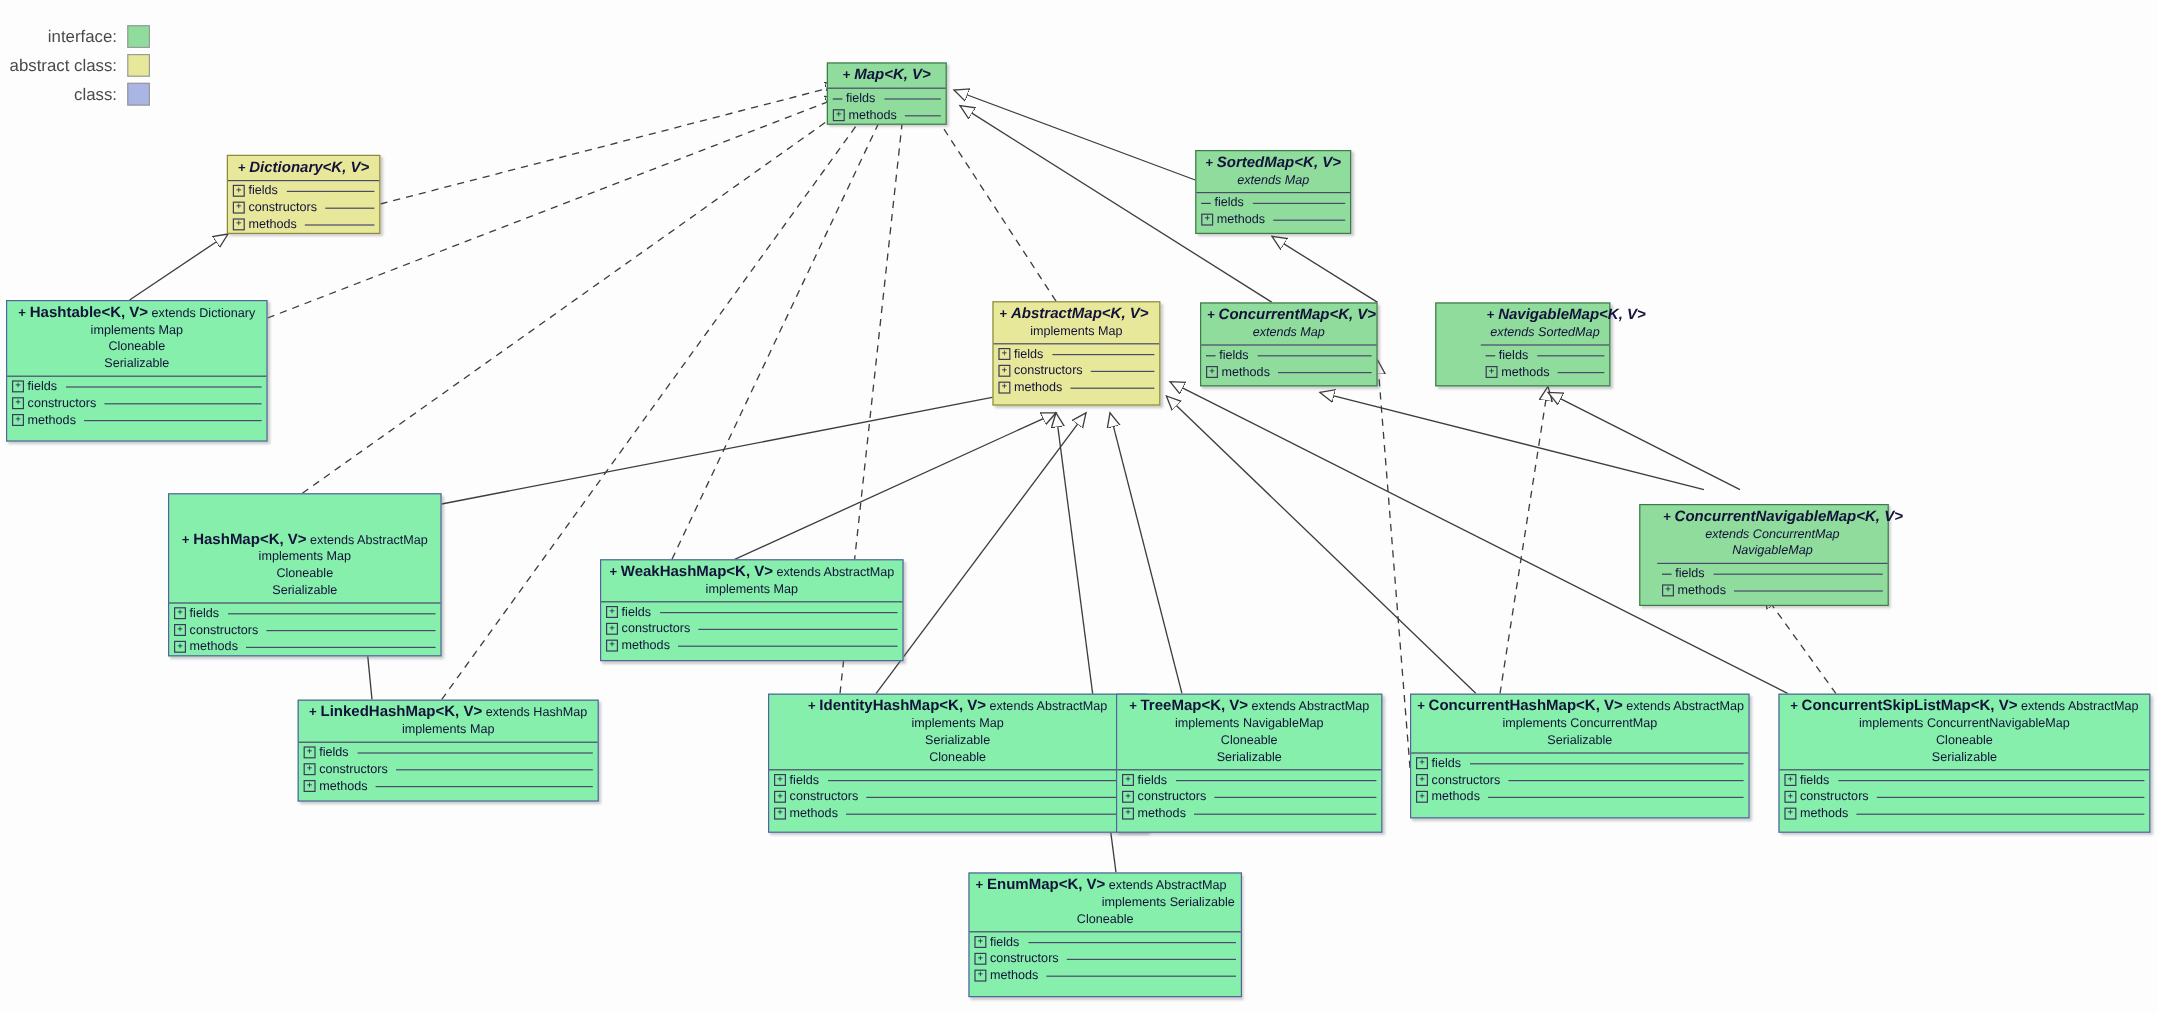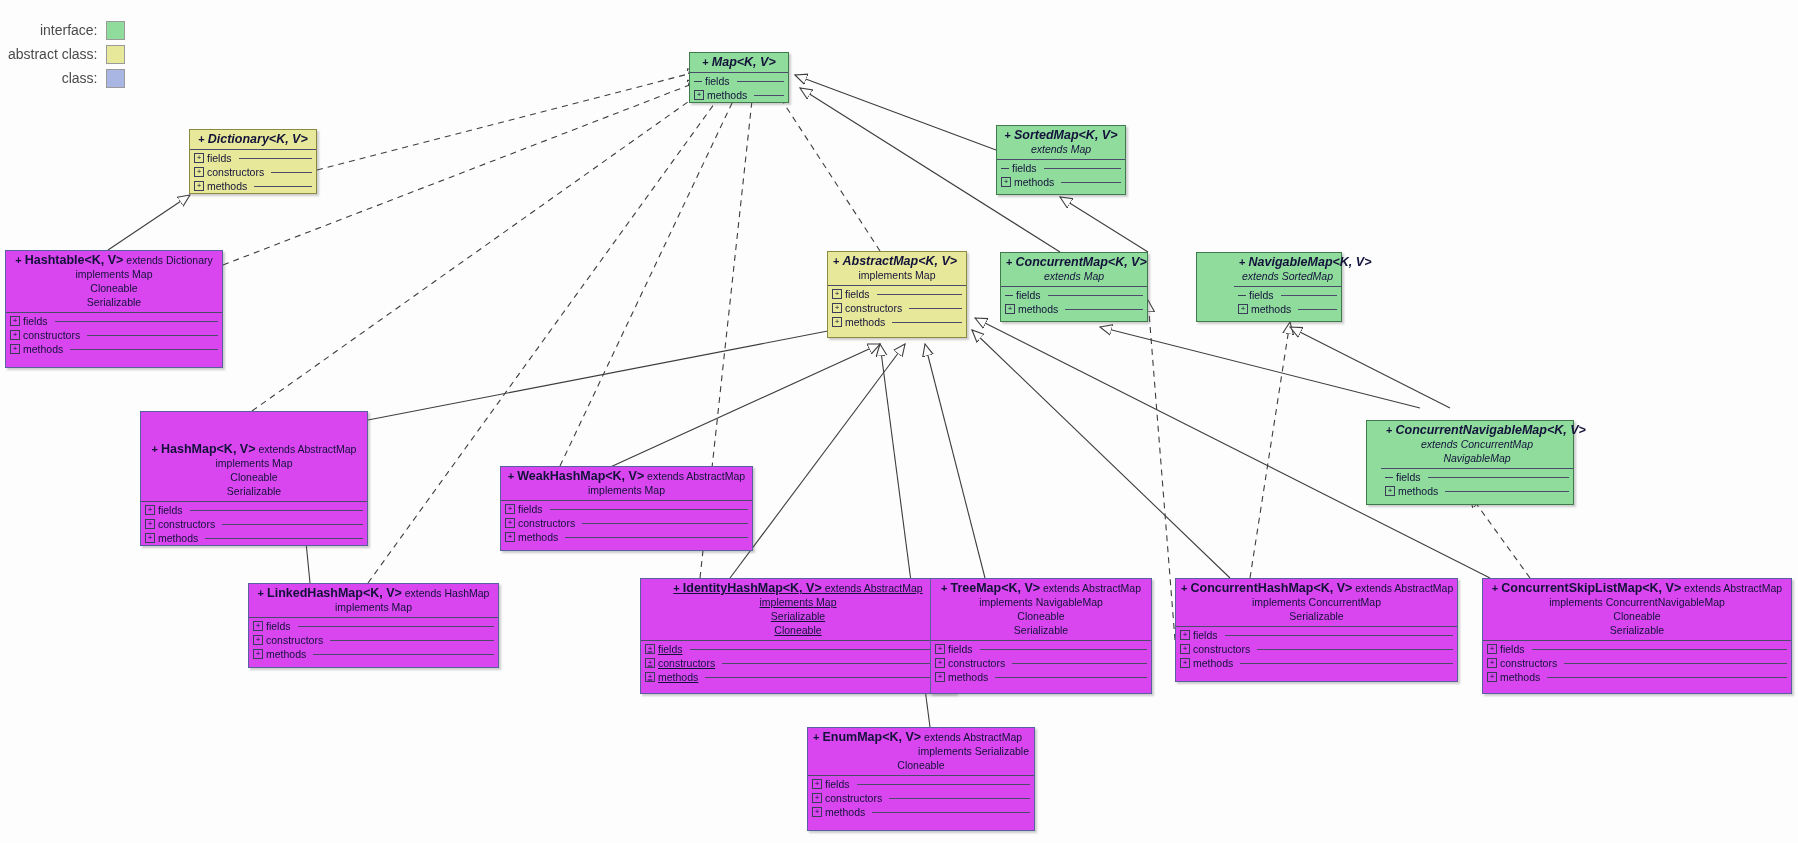--- a/index.html
+++ b/index.html
@@ -22,21 +22,21 @@
   .node{
     position:absolute;
     border:1px solid #5d6a5d;
     box-sizing:border-box;
     box-shadow:2px 2px 2px rgba(90,90,90,.30);
     font-size:11px;
     color:#12123a;
   }
   .node.iface{background:#90dc9c;border-color:#3f7a4a;}
   .node.abstract{background:#e8e89a;border-color:#8a8a43;}
-  .node.klass{background:#d946ef;border-color:#5761a0;}
+  .node.klass{background:#86efac;border-color:#5761a0;}
 
   .hdr{padding:3px 5px 2px 5px;}
   .hdr-line{white-space:nowrap;line-height:13px;}
   .plus{font-weight:bold;font-size:11px;}
   .tname{font-weight:bold;font-size:12.5px;}
   .tname.it{font-style:italic;}
   .rel{font-size:10.5px;font-weight:normal;}
 
   .sub{line-height:14px;white-space:nowrap;font-size:10.5px;}
   .sub .kw{font-style:normal;}
@@ -354,21 +354,21 @@
             <span class="lbl">constructors</span>
             <span class="rule"></span>
           </div>
           <div class="crow">
             <span class="box"></span>
             <span class="lbl">methods</span>
             <span class="rule"></span>
           </div>
         </div>
       </div>
-      <div class="node klass" style="left: 640px; top: 578px; width: 316px; min-height: 116px; text-decoration: underline;">
+      <div class="node klass" style="left: 640px; top: 578px; width: 316px; min-height: 116px;">
         <div class="hdr">
           <div class="hdr-line" style="text-align: center;"><span class="plus">+ </span><span class="tname">IdentityHashMap&lt;K, V&gt;</span><span class="rel"> extends AbstractMap</span></div>
           <div class="sub" style="text-align: center;"><span class="kw" style="font-style: normal;">implements</span><span class="vl" style="font-style: normal;">  Map</span></div>
           <div class="sub" style="text-align: center;"><span class="kw" style="font-style: normal;"></span><span class="vl" style="font-style: normal;">Serializable</span></div>
           <div class="sub" style="text-align: center;"><span class="kw" style="font-style: normal;"></span><span class="vl" style="font-style: normal;">Cloneable</span></div>
         </div>
         <div class="sep"></div>
         <div class="compart">
           <div class="crow">
             <span class="box"></span>

